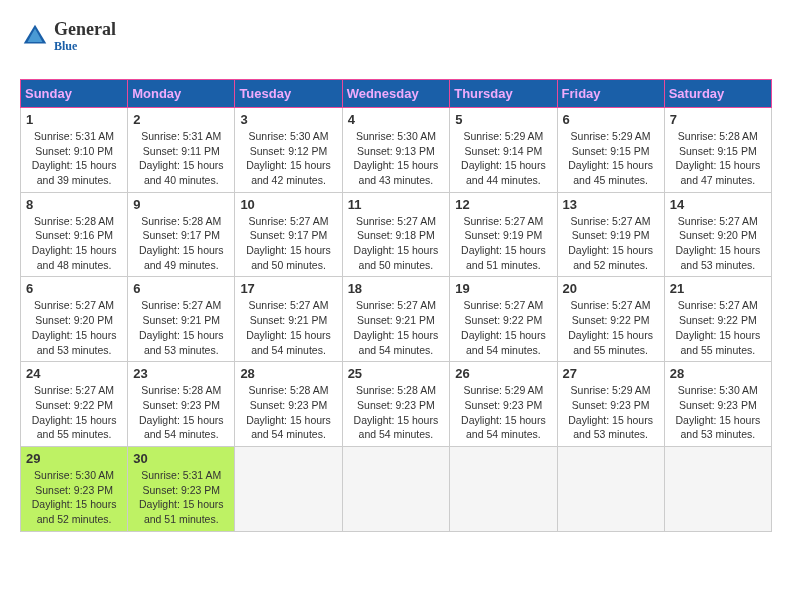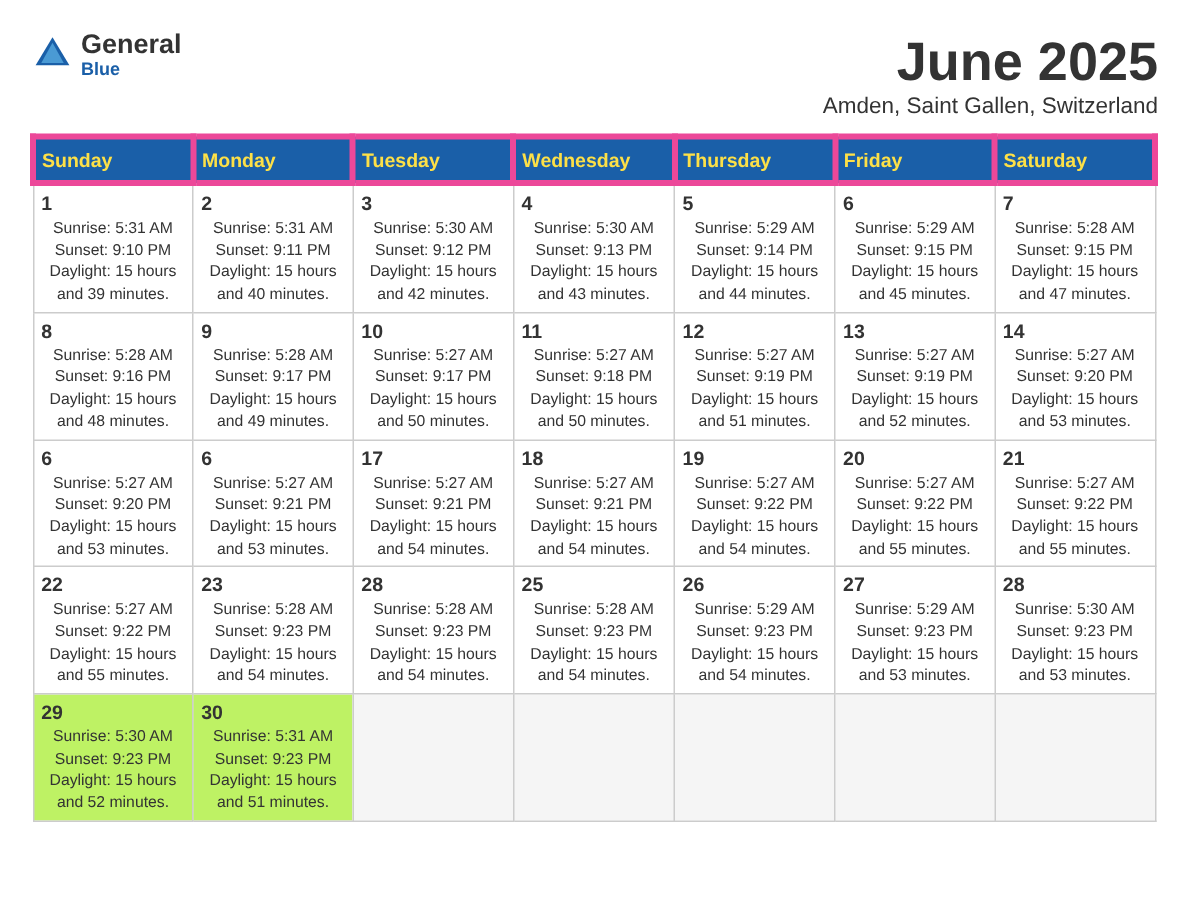--- a/index.html
+++ b/index.html
@@ -7,21 +7,22 @@
       font-family: Arial, sans-serif;
       background: #fff;
       width: 792px;
       min-height: 612px;
       padding: 20px;
     }
     .header-area {
       display: flex;
       justify-content: space-between;
       align-items: flex-start;
-      margin-bottom: 10px;
+      margin-bottom: 26px;
+      font-family: Liberation Serif, serif;
     }
     .logo {
       display: flex;
       align-items: center;
     }
     .logo-text {
       display: flex;
       flex-direction: column;
       line-height: 1.1;
     }
@@ -52,26 +53,26 @@
       font-size: 15px;
       color: #333;
     }
     .calendar {
       width: 100%;
       border-collapse: collapse;
       font-size: 11px;
     }
     .calendar th {
       background: #1a5fa8;
-      color: #fde047;
+      color: #f0abfc;
       padding: 6px 4px;
       text-align: left;
       font-size: 13px;
       font-weight: bold;
-      border: 4px solid #ec4899;
+      border: 1px solid #ec4899;
     }
     .calendar td {
       border: 1px solid #ccc;
       vertical-align: top;
       padding: 4px 5px;
       width: 108px;
       min-height: 80px;
       background: #fff;
     }
     .calendar tr:last-child td {
@@ -101,24 +102,20 @@
   <div class="logo">
     <svg class="logo-icon" viewBox="0 0 40 40">
       <polygon points="20,5 35,30 5,30" fill="#1a5fa8"></polygon>
       <polygon points="20,10 30,28 10,28" fill="#4a9ad4"></polygon>
     </svg>
     <div class="logo-text">
       <span class="logo-general">General</span>
       <span class="logo-blue">Blue</span>
     </div>
   </div>
-  <div class="title-area">
-    <div class="month-title">June 2025</div>
-    <div class="location-title">Amden, Saint Gallen, Switzerland</div>
-  </div>
 </div>
 
 <table class="calendar">
   <thead>
     <tr>
     <th>Sunday</th>
         <th>Monday</th>
         <th>Tuesday</th>
         <th>Wednesday</th>
         <th>Thursday</th>
@@ -275,21 +272,21 @@
         <td>
           <span class="day-num">21</span>
           <div class="day-info" style="white-space: pre-line;">Sunrise: 5:27 AM
 Sunset: 9:22 PM
 Daylight: 15 hours
 and 55 minutes.</div>
         </td>
       </tr>
       <tr>
         <td>
-          <span class="day-num">22</span>
+          <span class="day-num">24</span>
           <div class="day-info" style="white-space: pre-line;">Sunrise: 5:27 AM
 Sunset: 9:22 PM
 Daylight: 15 hours
 and 55 minutes.</div>
         </td>
         <td>
           <span class="day-num">23</span>
           <div class="day-info" style="white-space: pre-line;">Sunrise: 5:28 AM
 Sunset: 9:23 PM
 Daylight: 15 hours

